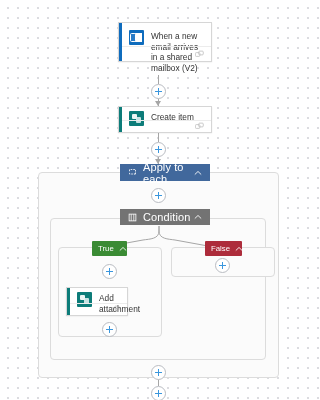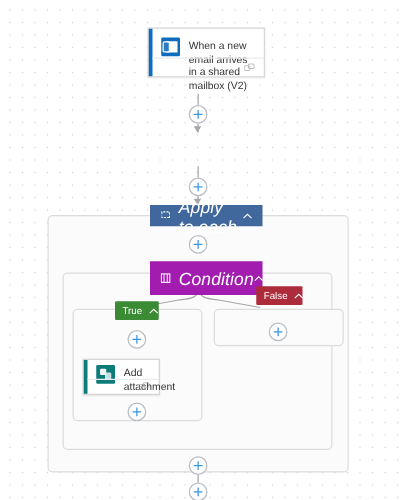--- a/index.html
+++ b/index.html
@@ -51,24 +51,24 @@
   .ico-sp .p2{position:absolute;left:7px;top:6px;width:5px;height:6px;background:#e8f5f4;opacity:.85;border-radius:1px;}
 
   
   .scope{position:absolute;border:1px solid #dcdcdc;border-radius:4px;
     background:#fbfbfb;box-sizing:border-box;z-index:1;}
 
   
   .bar{position:absolute;display:flex;align-items:center;box-sizing:border-box;
     padding:0 8px;z-index:7;cursor:pointer;}
   .bar .bico{flex:0 0 auto;margin-right:6px;display:flex;align-items:center;}
-  .bar .btxt{font-size:14px;color:#ffffff;flex:1 1 auto;letter-spacing:.1px;font-style:italic;}
+  .bar .btxt{font-size:11px;color:#ffffff;flex:1 1 auto;letter-spacing:.1px;}
   .bar .chev{flex:0 0 auto;}
   .bar-loop{background:#41689c;height:17px;}
-  .bar-cond{background:#a21caf;height:27px;align-items:center;}
+  .bar-cond{background:#737373;height:16px;align-items:center;}
 
   
   .pill{position:absolute;height:15px;display:flex;align-items:center;
     padding:0 6px;box-sizing:border-box;z-index:7;cursor:pointer;border-radius:1px;}
   .pill .ptxt{font-size:7.8px;color:#ffffff;margin-right:5px;}
   .pill-true{background:#3a8b34;}
   .pill-false{background:#ad2c3b;}
 
   svg{display:block;}
 </style>
@@ -130,20 +130,38 @@
         <svg width="9" height="9" viewBox="0 0 12 12">
           <rect x="0.5" y="3.5" width="6" height="5" rx="1.2" fill="none" stroke="#8a8a8a" stroke-width="1.1"></rect>
           <rect x="5" y="1.5" width="6" height="5" rx="1.2" fill="none" stroke="#8a8a8a" stroke-width="1.1"></rect>
         </svg>
       </span>
     </div>
   </div>
 
   <div class="plus" style="left:151px;top:84px;"></div>
 
+  <div class="card" style="left:118px;top:106px;width:94px;height:27px;">
+    <div class="accent" style="background:#0d7c79;"></div>
+    <div class="card-body" style="padding-top:4px;">
+      <div class="card-ico ico-sp">
+        <div class="p1"></div>
+          <div class="p2"></div>
+      </div>
+      <div class="card-title">Create item</div>
+    </div>
+    <div class="card-foot" style="height:11px;">
+      <span class="link-ico">
+        <svg width="9" height="9" viewBox="0 0 12 12">
+          <rect x="0.5" y="3.5" width="6" height="5" rx="1.2" fill="none" stroke="#8a8a8a" stroke-width="1.1"></rect>
+          <rect x="5" y="1.5" width="6" height="5" rx="1.2" fill="none" stroke="#8a8a8a" stroke-width="1.1"></rect>
+        </svg>
+      </span>
+    </div>
+  </div>
 
   <div class="plus" style="left:151px;top:142px;"></div>
 
   <div class="bar bar-loop" style="left:120px;top:164px;width:90px;">
     <span class="bico">
       <svg width="9" height="9" viewBox="0 0 12 12">
         <path d="M2 4 L2 2 L10 2 L10 8 L8 8" fill="none" stroke="#ffffff" stroke-width="1.1" stroke-dasharray="2.2 1.3"></path>
         <path d="M10 8 L2 8 L2 5" fill="none" stroke="#ffffff" stroke-width="1.1" stroke-dasharray="2.2 1.3"></path>
       </svg>
     </span>
@@ -176,21 +194,21 @@
     <span class="ptxt">True</span>
     <span class="chev">
       <svg width="8" height="6" viewBox="0 0 10 7">
         <path d="M1 5.4 L5 1.6 L9 5.4" fill="none" stroke="#ffffff" stroke-width="1.1"></path>
       </svg>
     </span>
   </div>
 
   <div class="plus" style="left:102px;top:264px;"></div>
 
-  <div class="pill pill-false" style="left:205px;top:229px;width:37px;">
+  <div class="pill pill-false" style="left:205px;top:241px;width:37px;">
     <span class="ptxt">False</span>
     <span class="chev">
       <svg width="8" height="6" viewBox="0 0 10 7">
         <path d="M1 5.4 L5 1.6 L9 5.4" fill="none" stroke="#ffffff" stroke-width="1.1"></path>
       </svg>
     </span>
   </div>
 
   <div class="plus" style="left:215px;top:258px;"></div>
 

